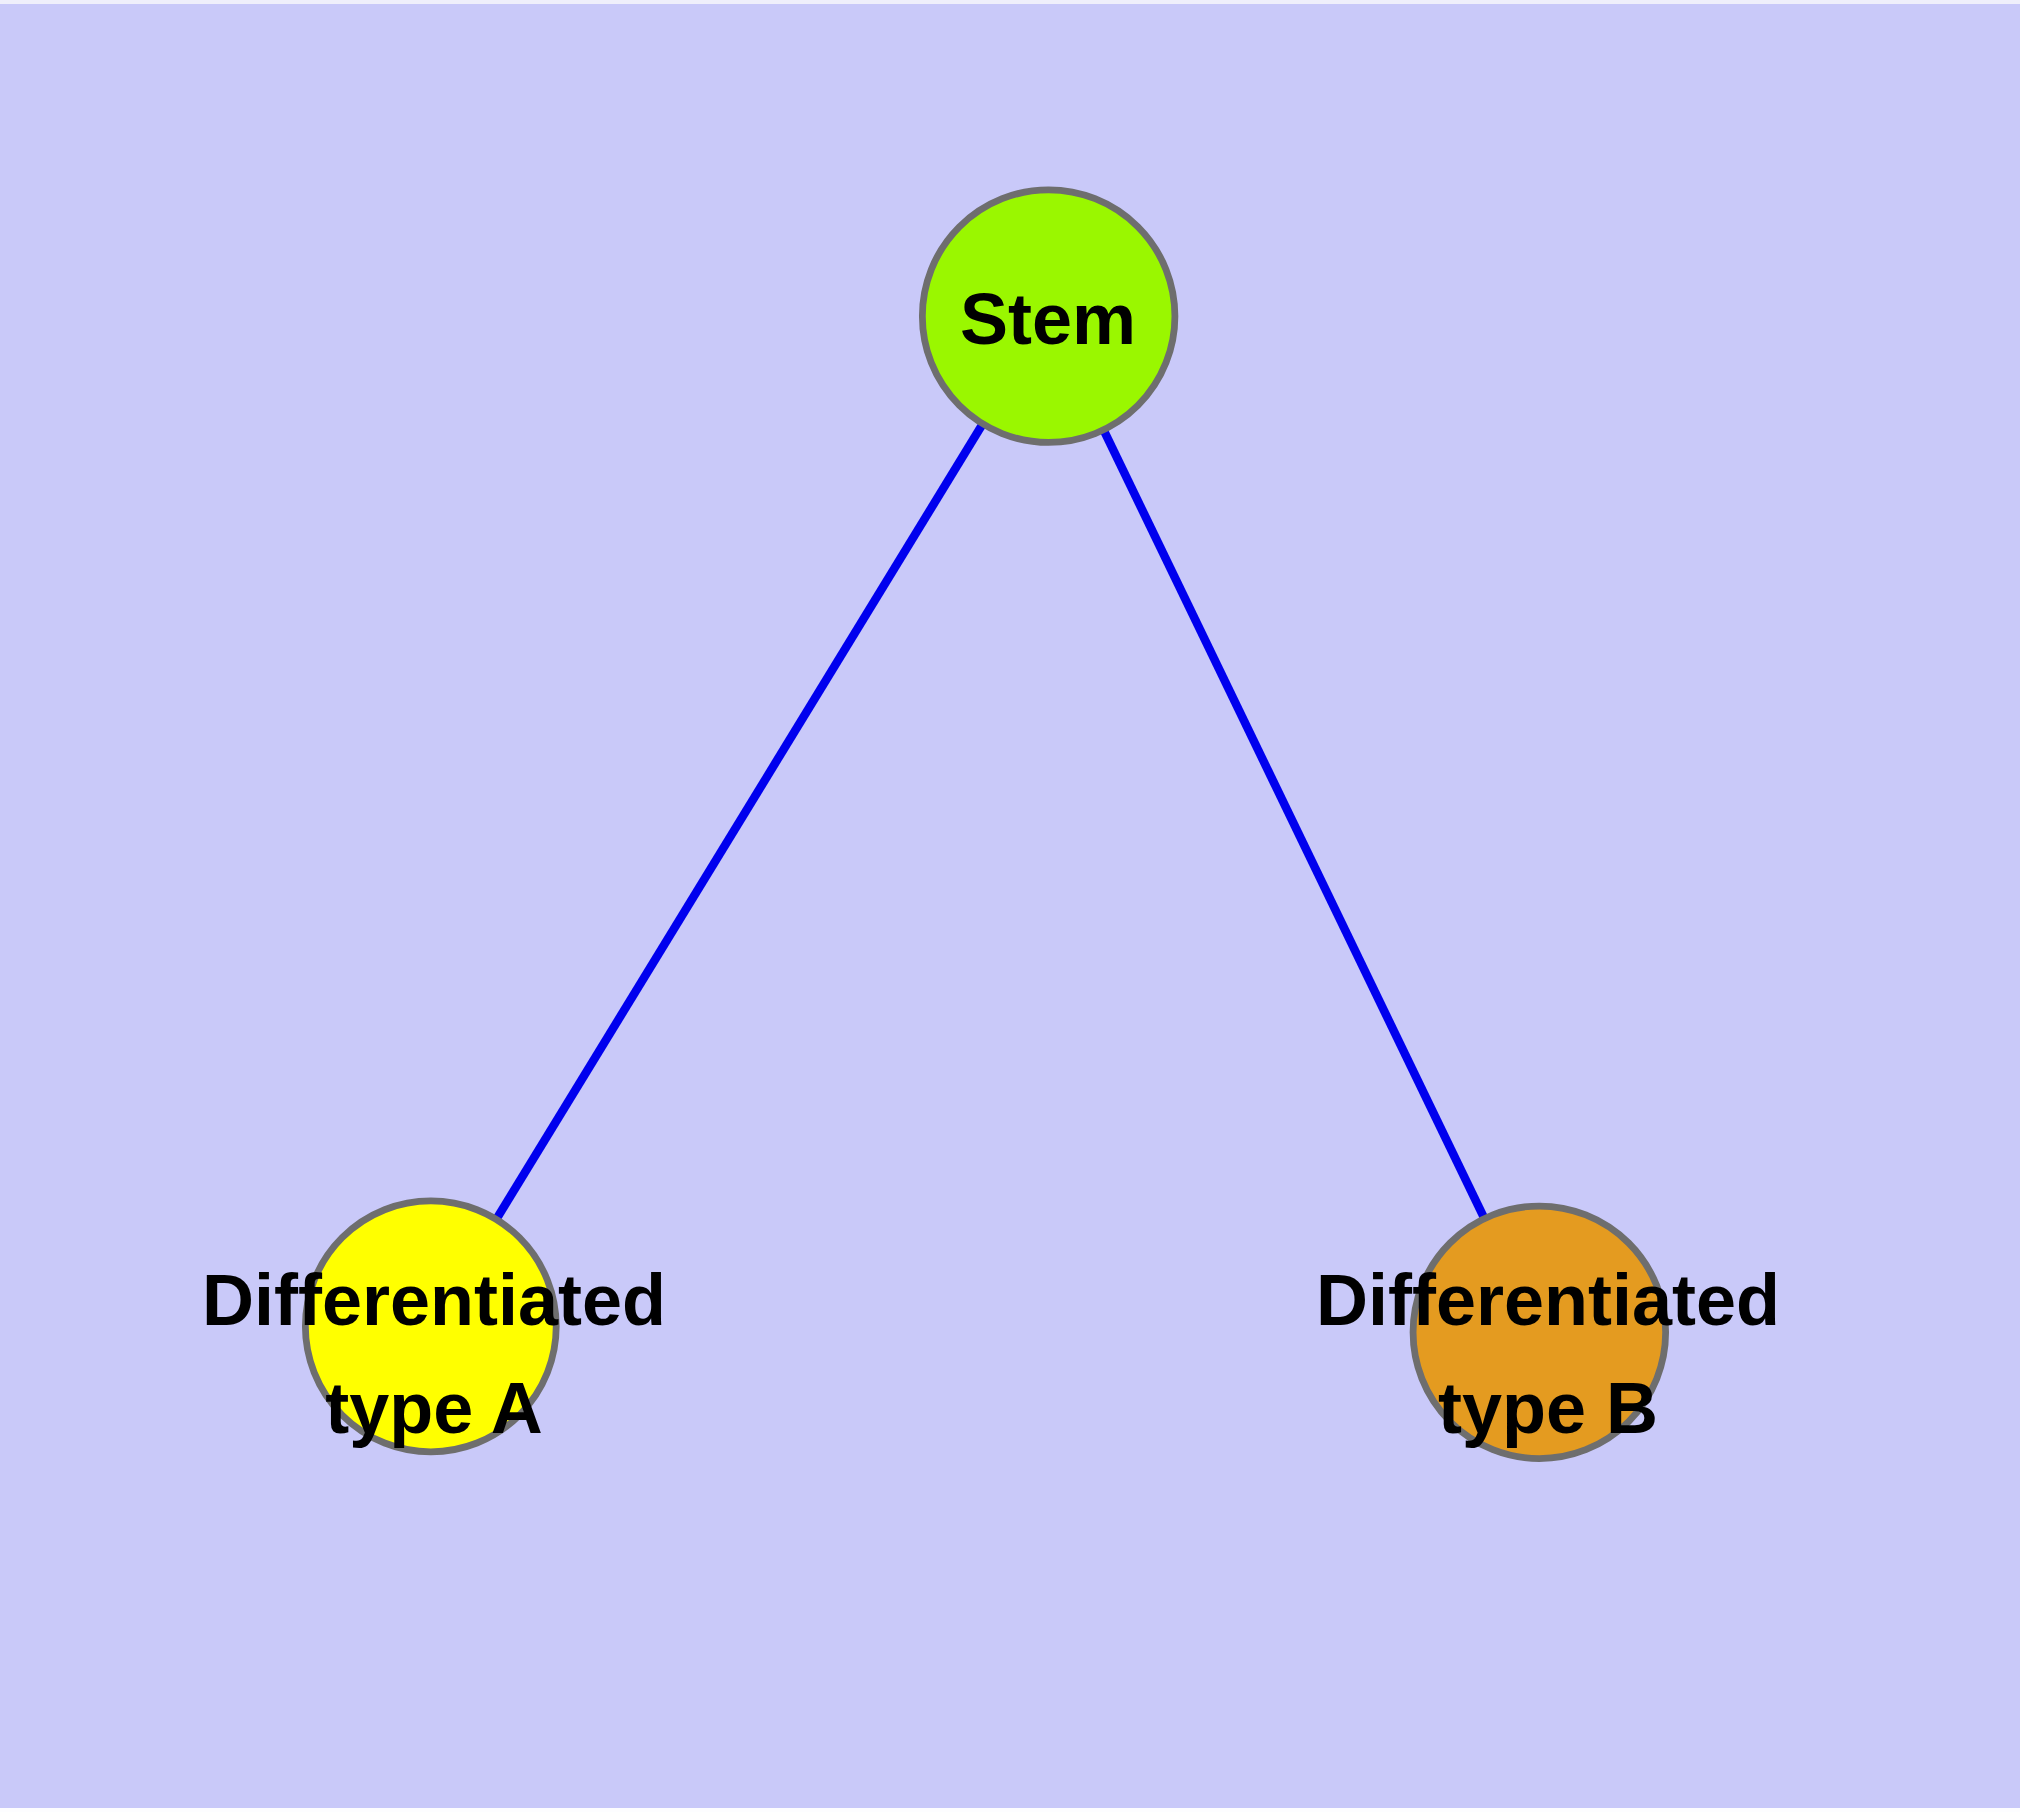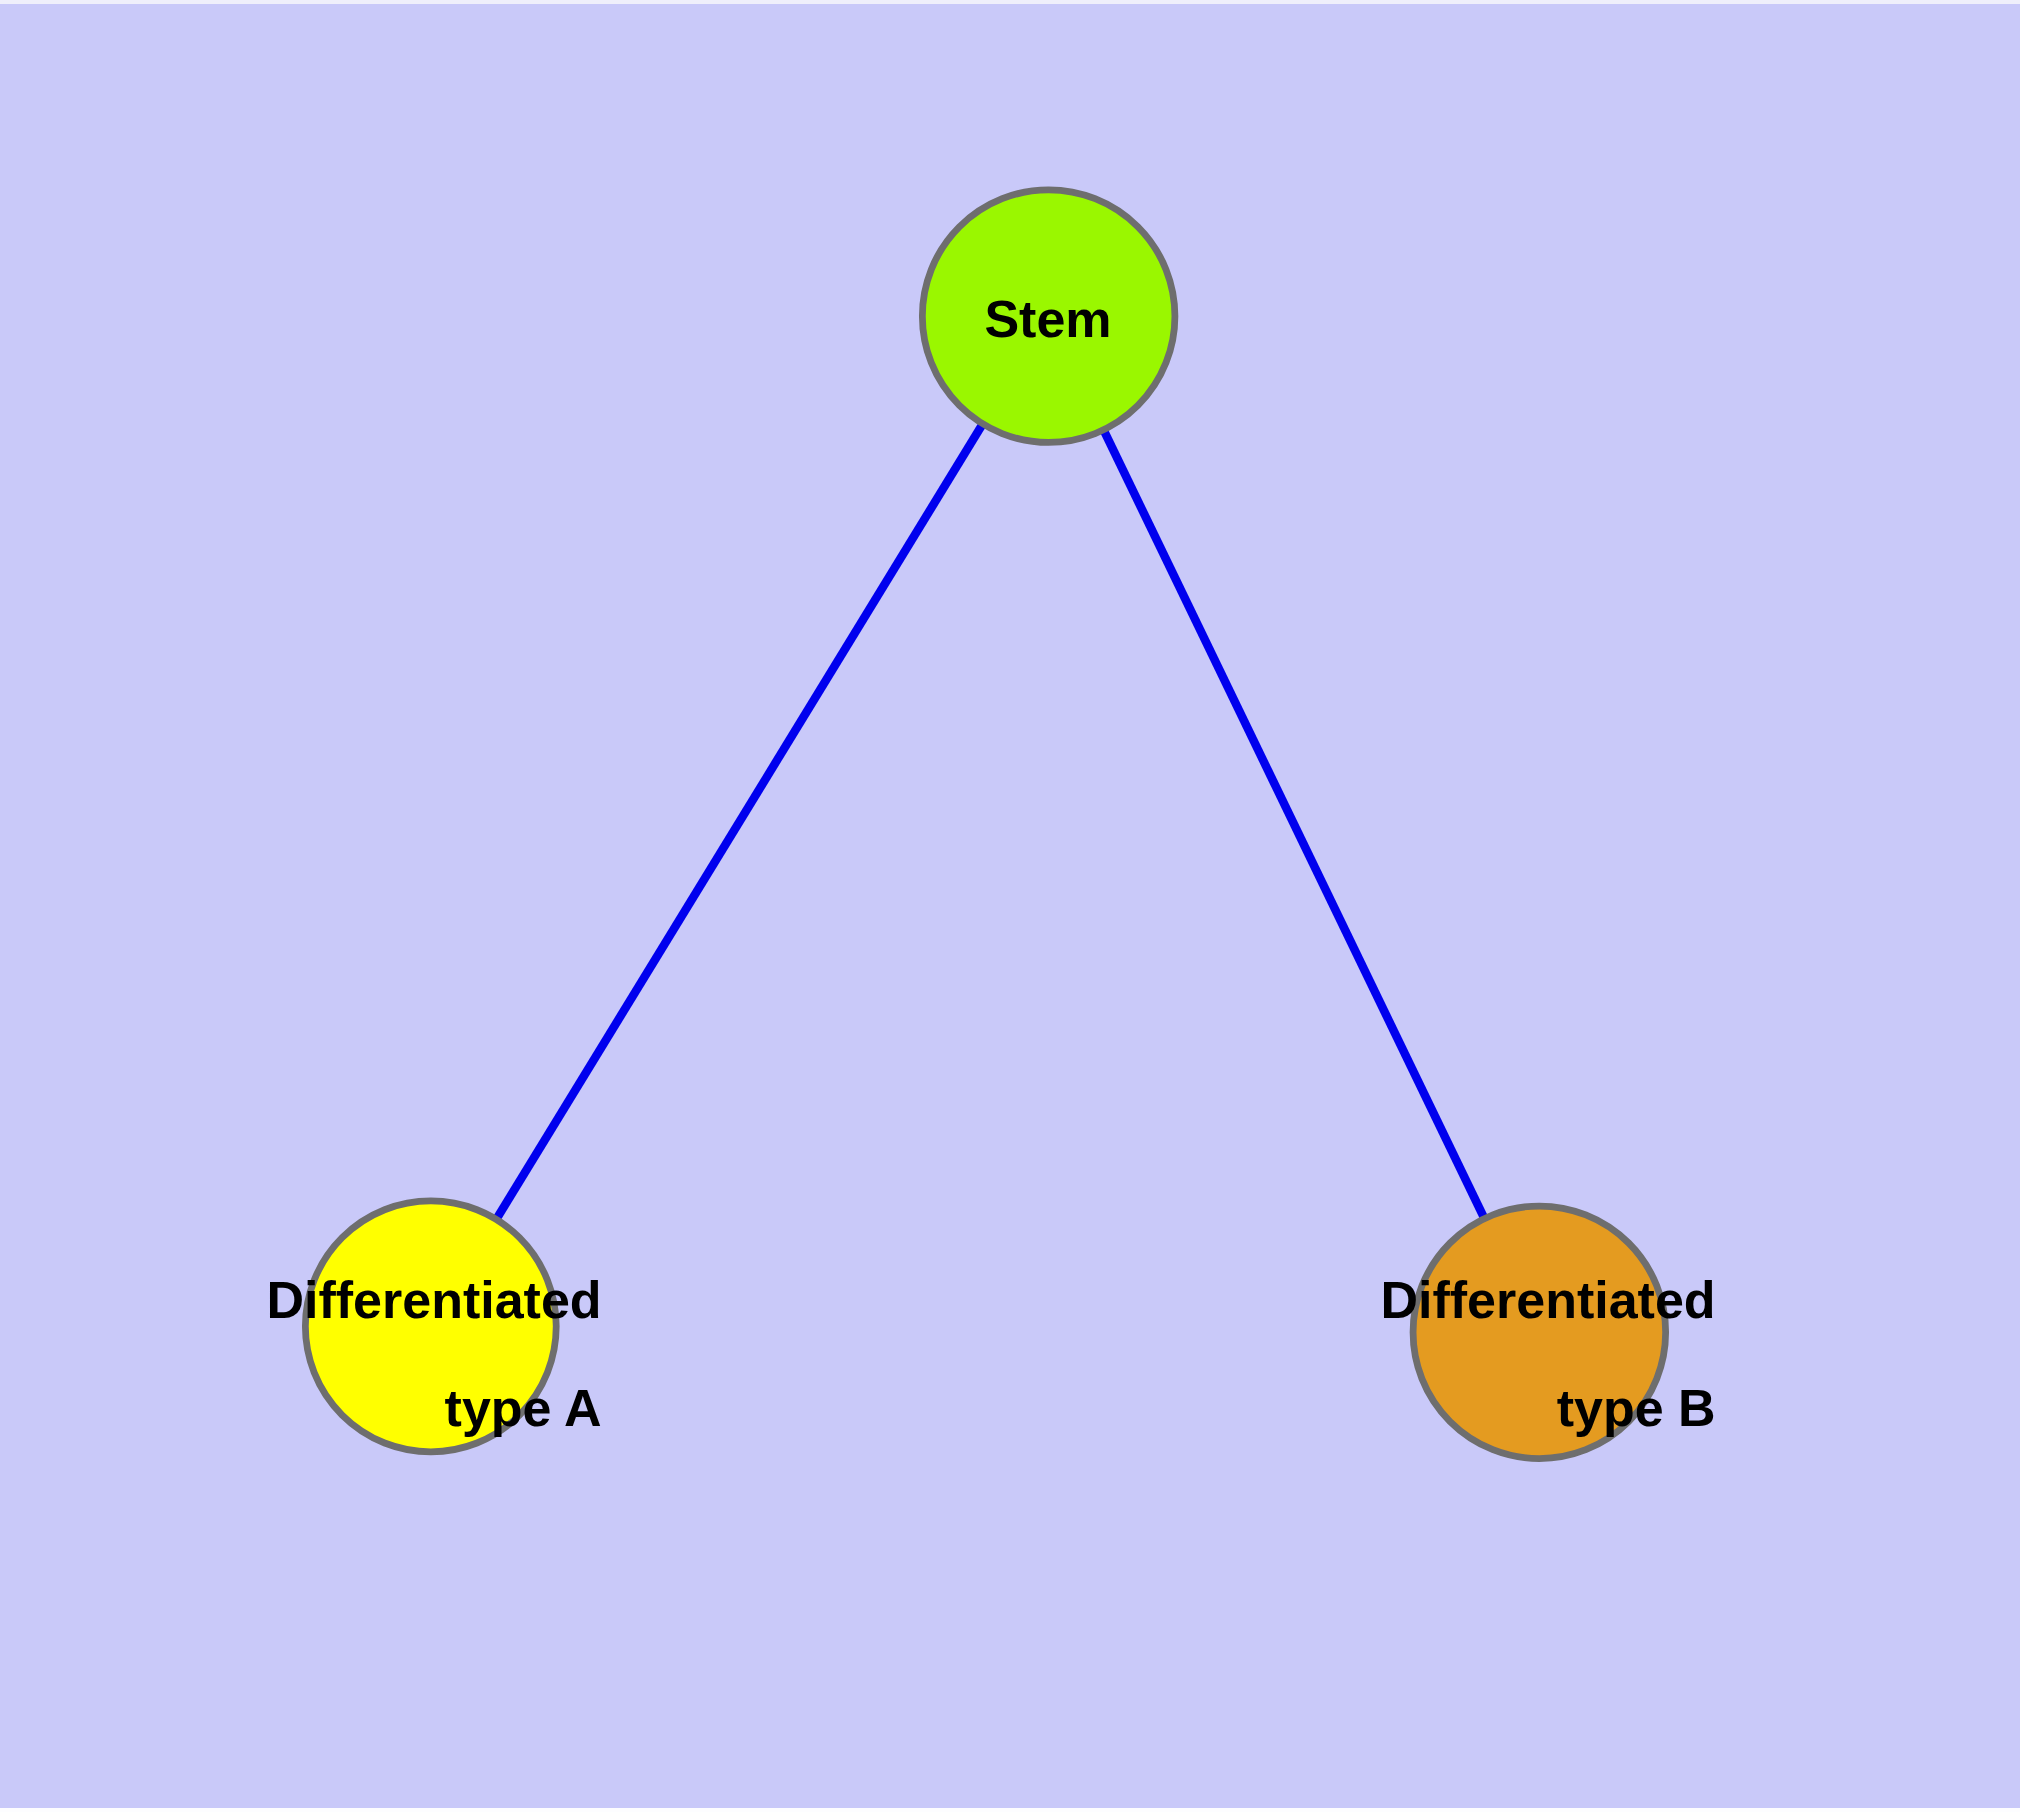--- a/index.html
+++ b/index.html
@@ -31,23 +31,23 @@
   svg.graph {
     position: absolute;
     left: 0; top: 0;
     display: block;
   }
   .node-label {
     position: absolute;
     transform: translate(-50%, -50%);
     color: #000000;
     font-weight: bold;
-    font-size: 52px;
+    font-size: 72px;
     line-height: 108px;
-    text-align: right;
+    text-align: center;
     white-space: pre-line;
     pointer-events: none;
   }
 </style>
 </head>
 <body style="background: rgb(201, 201, 249);">
 
 <div class="canvas">
 
   <svg class="graph" width="2021" height="1812" viewBox="0 0 2384 2138">

